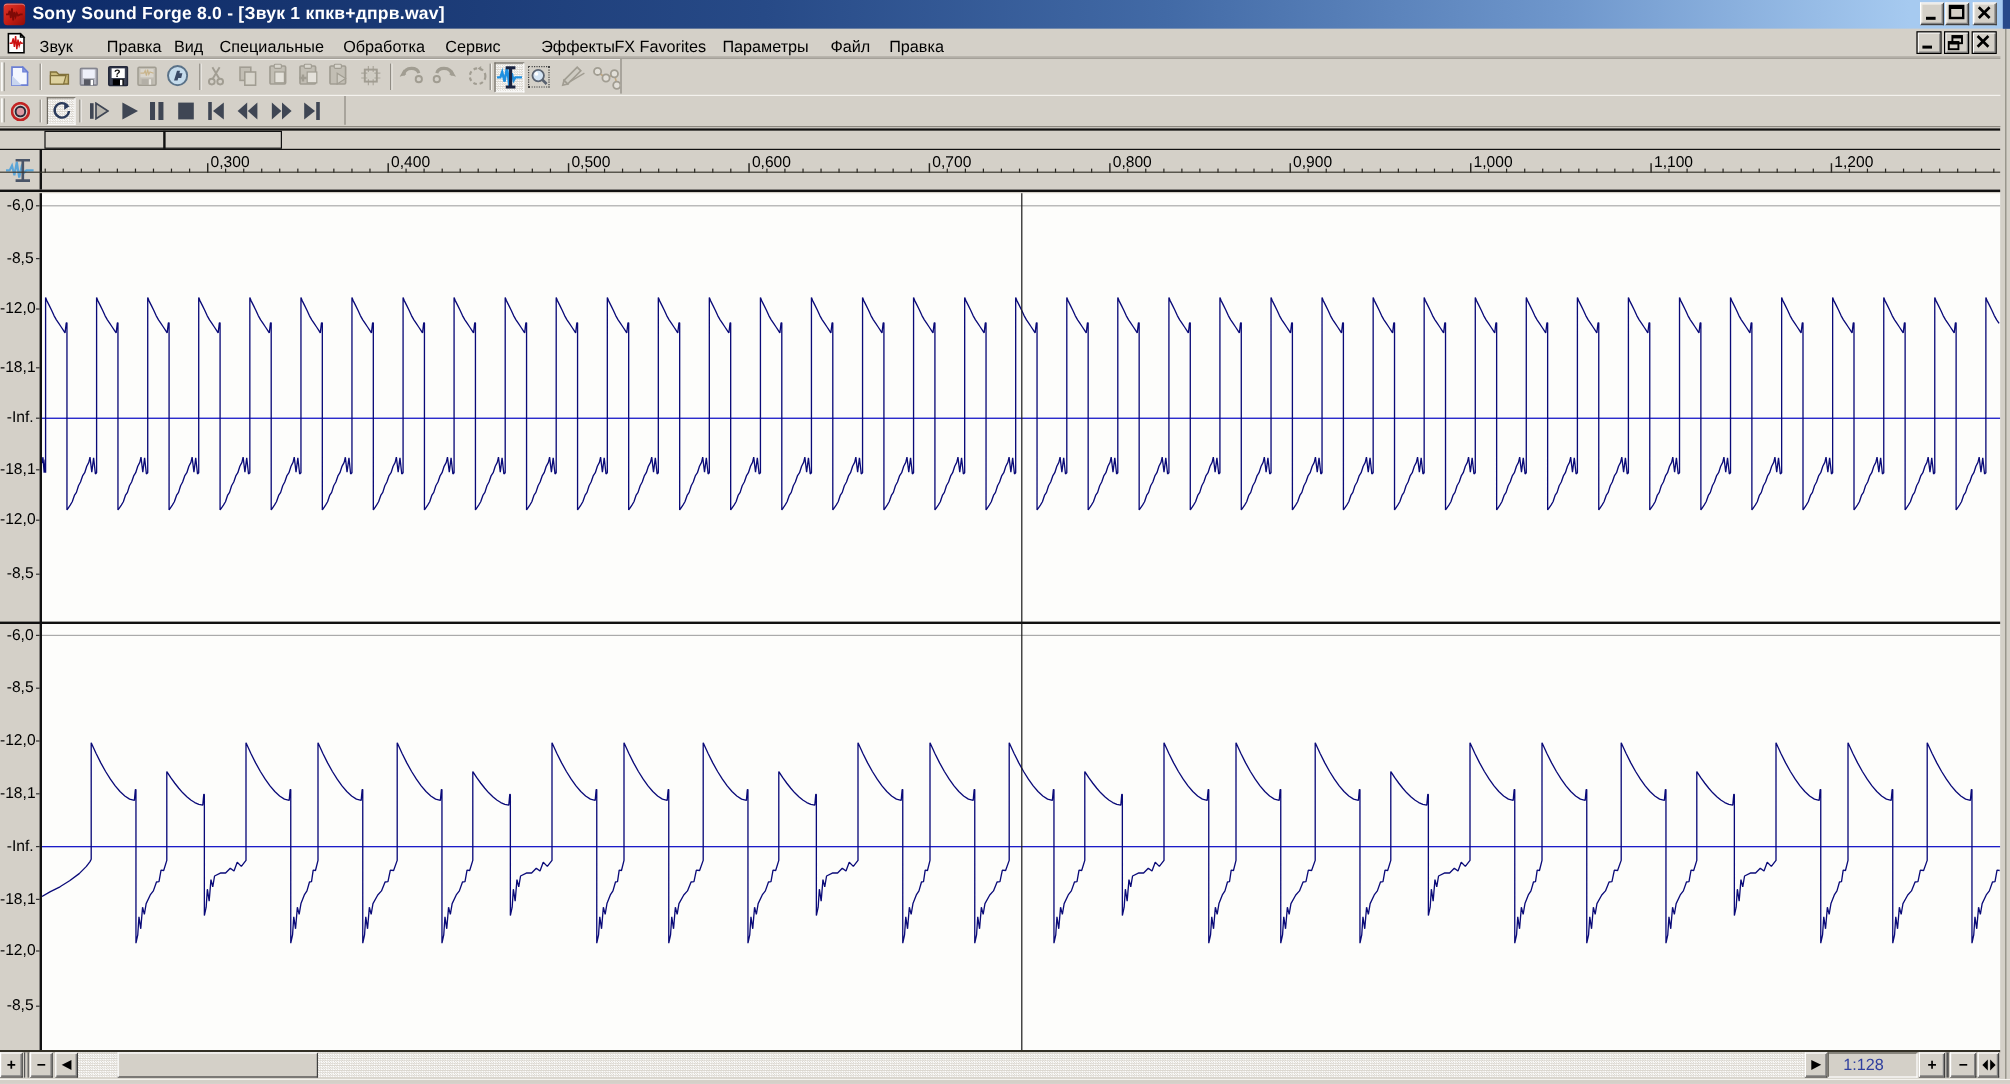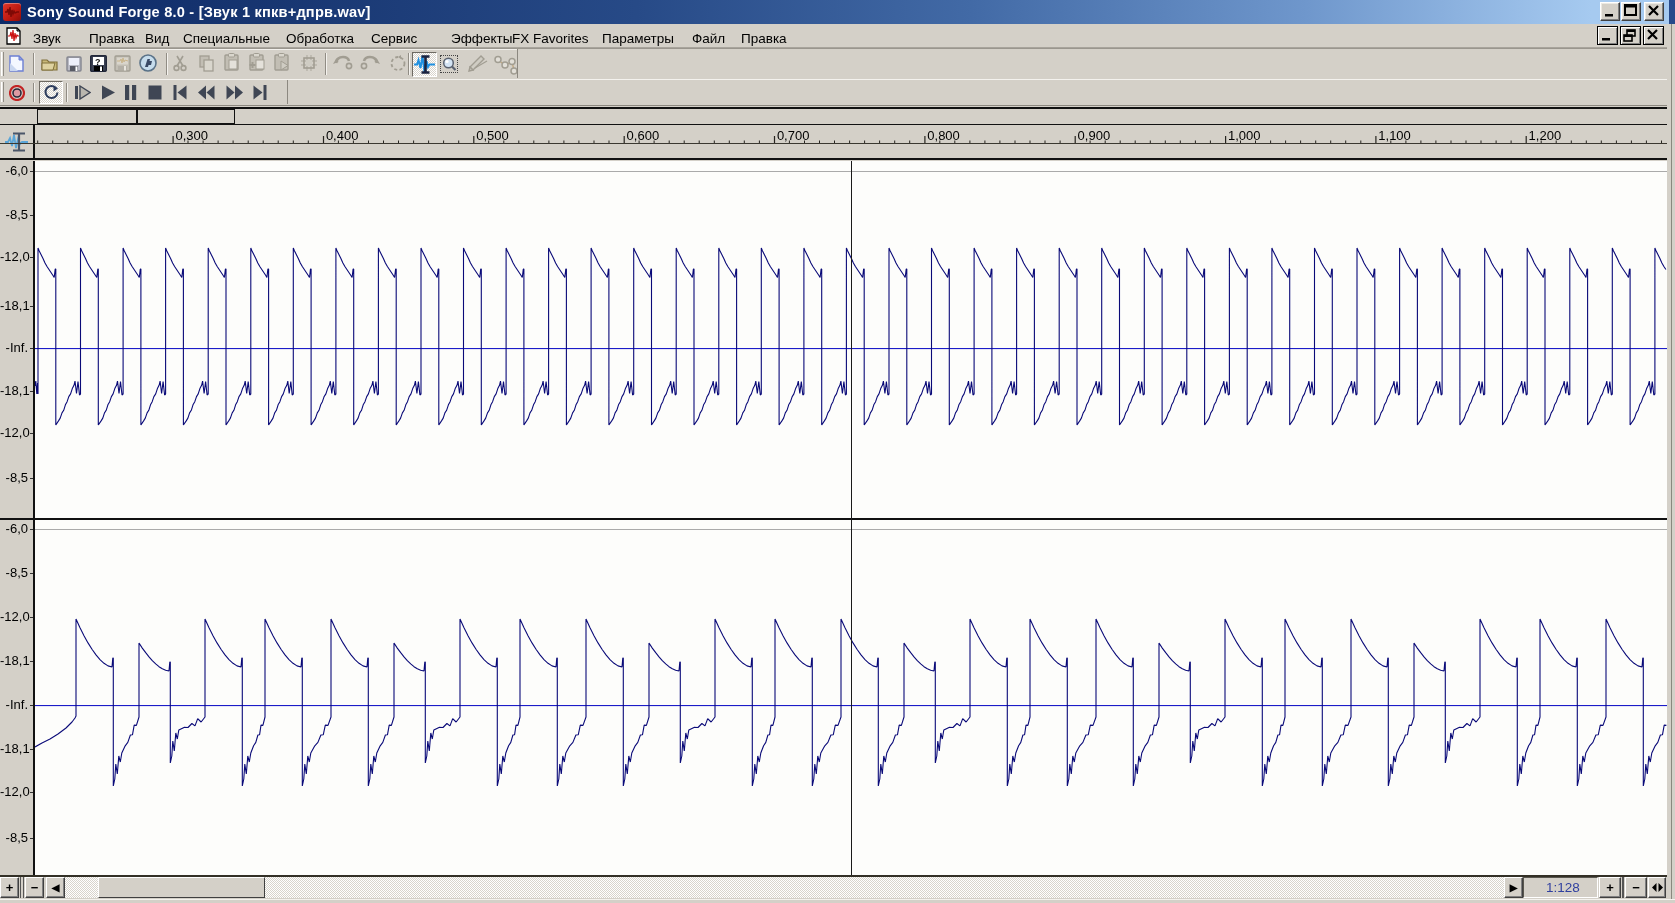--- a/index.html
+++ b/index.html
@@ -57,21 +57,21 @@
   font-size:13px; font-weight:bold; text-align:center; line-height:19px; color:#000;}
 #strack { position:absolute; left:65px; top:877px; width:1439px; height:21px;
   background-image:repeating-conic-gradient(#ffffff 0% 25%, #d8d4cc 0% 50%);
   background-size:2px 2px; }
 #sthumb { position:absolute; left:98px; top:877px; width:167px; height:21px; background:#d4d0c8;
   border-top:1px solid #fff; border-left:1px solid #fff;
   border-right:1.5px solid #404040; border-bottom:1.5px solid #404040; }
 #ratio { position:absolute; left:1523px; top:877px; width:75px; height:21px; background:#d4d0c8;
   border-top:1.5px solid #58564e; border-left:1.5px solid #58564e;
   border-right:1px solid #fff; border-bottom:1px solid #fff;
-  font-size:13.5px; color:#2f3f9f; line-height:19px; padding-left:22px;}
+  font-size:13.5px; color:#2f3f9f; line-height:19px; padding-left:12px;}
 #statusstrip { left:0; top:899px; width:1675px; height:4px; background:#d4d0c8; border-top:1px solid #f4f2ee;}
 #rborder { left:1667px; top:24px; width:8px; height:875px; background:#d4d0c8; }
 #rbline { left:1671px; top:24px; width:1px; height:875px; background:#8a887e; }
 #rbblue { left:1669px; top:0px; width:6px; height:24px; background:#27498a; }
 svg.abs { position:absolute; }
 </style></head>
 <body>
 <div id="root">
 <div id="titlebar" class="abs"></div>
 <div id="appicon" class="abs"></div>

